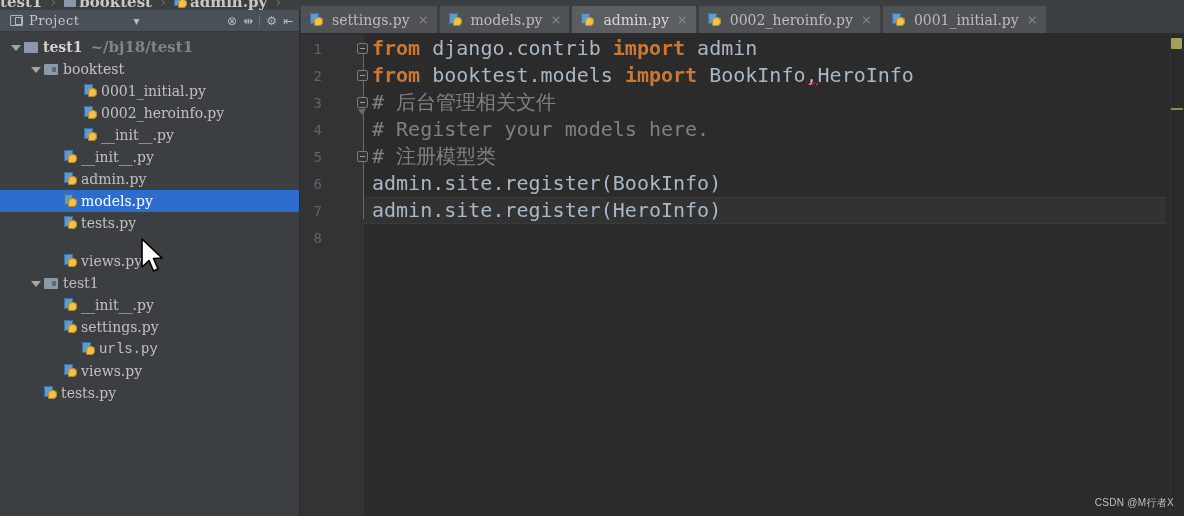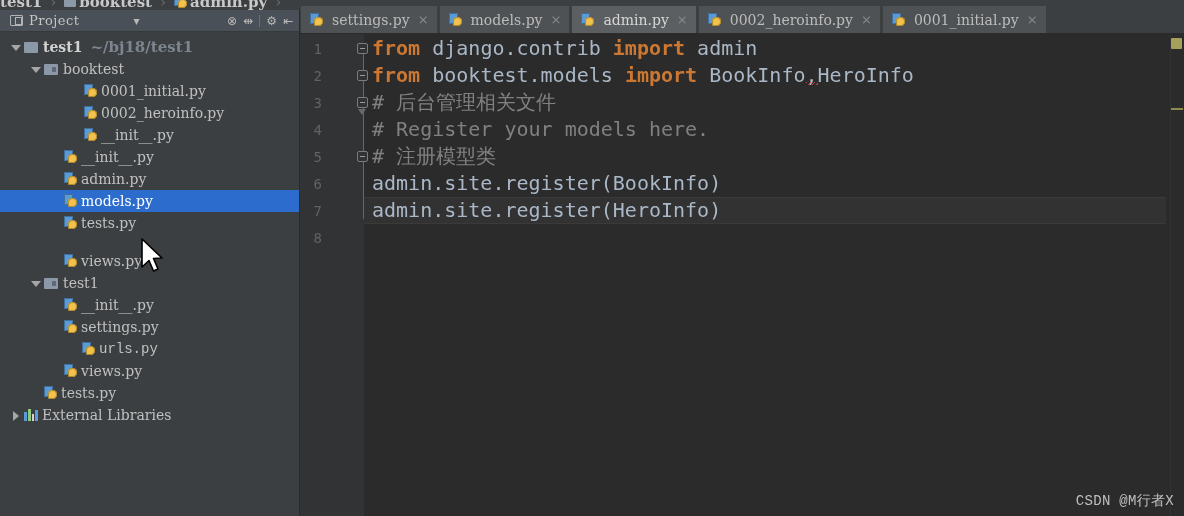--- a/index.html
+++ b/index.html
@@ -214,21 +214,21 @@
     background:#a5a05a; border-radius:1px;
   }
   #warn-stripe {
     position:absolute; right:1px; top:74px; width:12px; height:2px;
     background:#8f8a4e;
   }
 
   
   #watermark {
     position:absolute; right:10px; bottom:6px; z-index:30;
-    font-family:Liberation Mono, monospace; font-size:14px;
+    font-family:Liberation Sans, sans-serif; font-size:10px;
     color:#cfcfcf; opacity:.9; letter-spacing:.3px;
   }
 </style>
 </head>
 <body>
 
 <div id="breadcrumb-strip">
   <div id="breadcrumb-inner">
     <span class="crumb">
       <span>test1</span>
@@ -364,30 +364,20 @@
       <div class="row" style="padding-left: 50px;">
         <span class="arrow"></span>
         <span class="py-icon file-icon"></span>
         <span>views.py</span>
       </div>
       <div class="row" style="padding-left: 30px;">
         <span class="arrow"></span>
         <span class="py-icon file-icon"></span>
         <span>tests.py</span>
       </div>
-      <div class="row" style="padding-left: 10px;">
-        <span class="arrow right"></span>
-        <span class="lib-icon">
-          <b></b>
-          <b></b>
-          <b></b>
-          <b></b>
-        </span>
-        <span>External Libraries</span>
-      </div>
     </div>
 
   <svg id="mouse-cursor" viewBox="0 0 26 40">
     <path d="M2,2 L2,30 L9,23.5 L13.5,34 L18,32 L13.5,21.5 L22,21 Z" fill="#ffffff" stroke="#000000" stroke-width="1.6" stroke-linejoin="round"></path>
   </svg>
 </div>
 
 <div id="editor">
   <div id="gutter">
     <div id="fold-rail">

